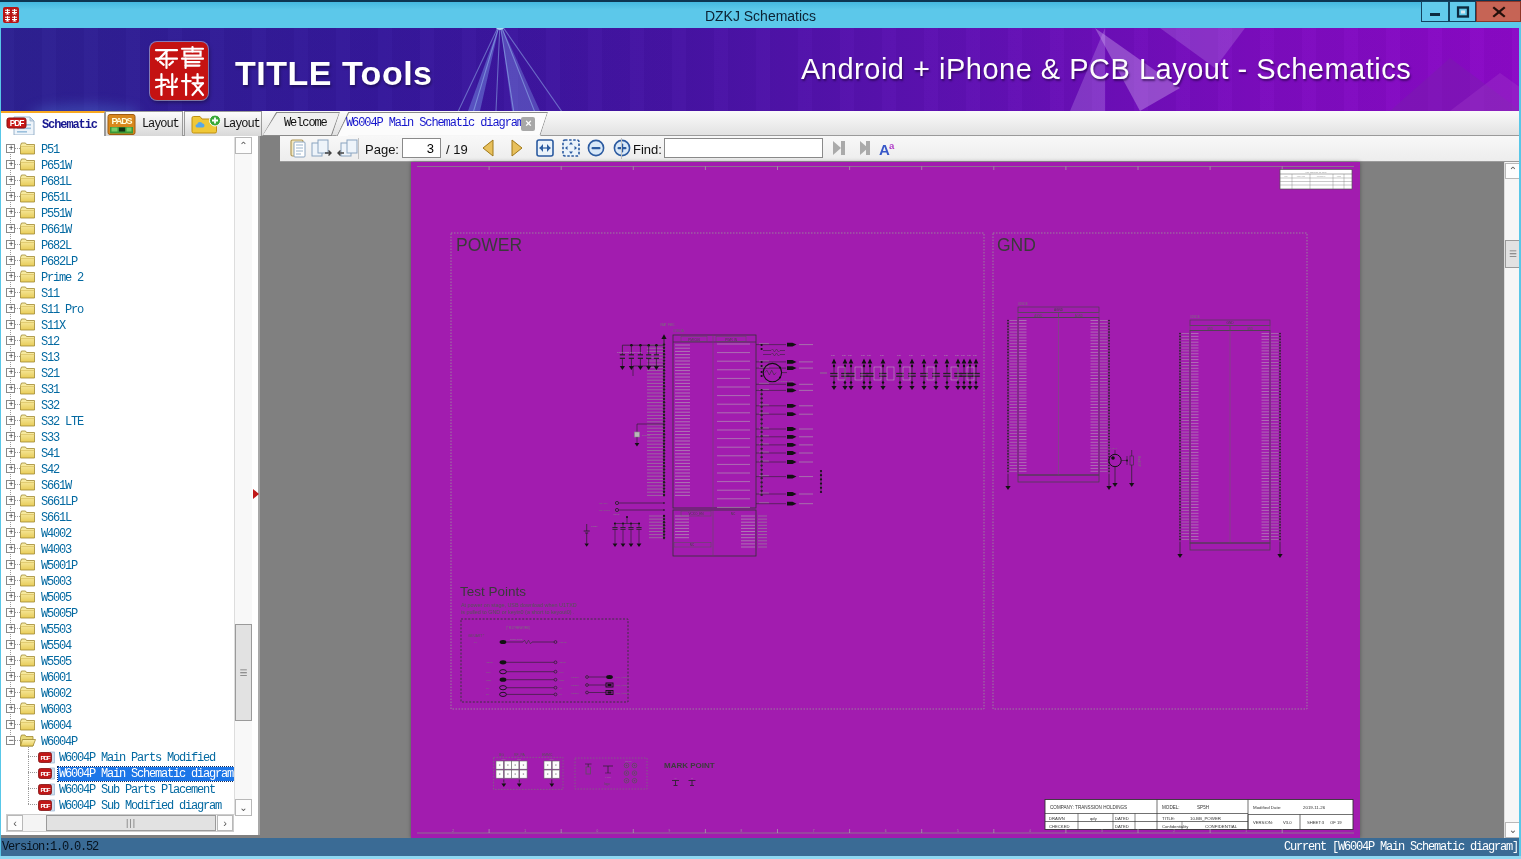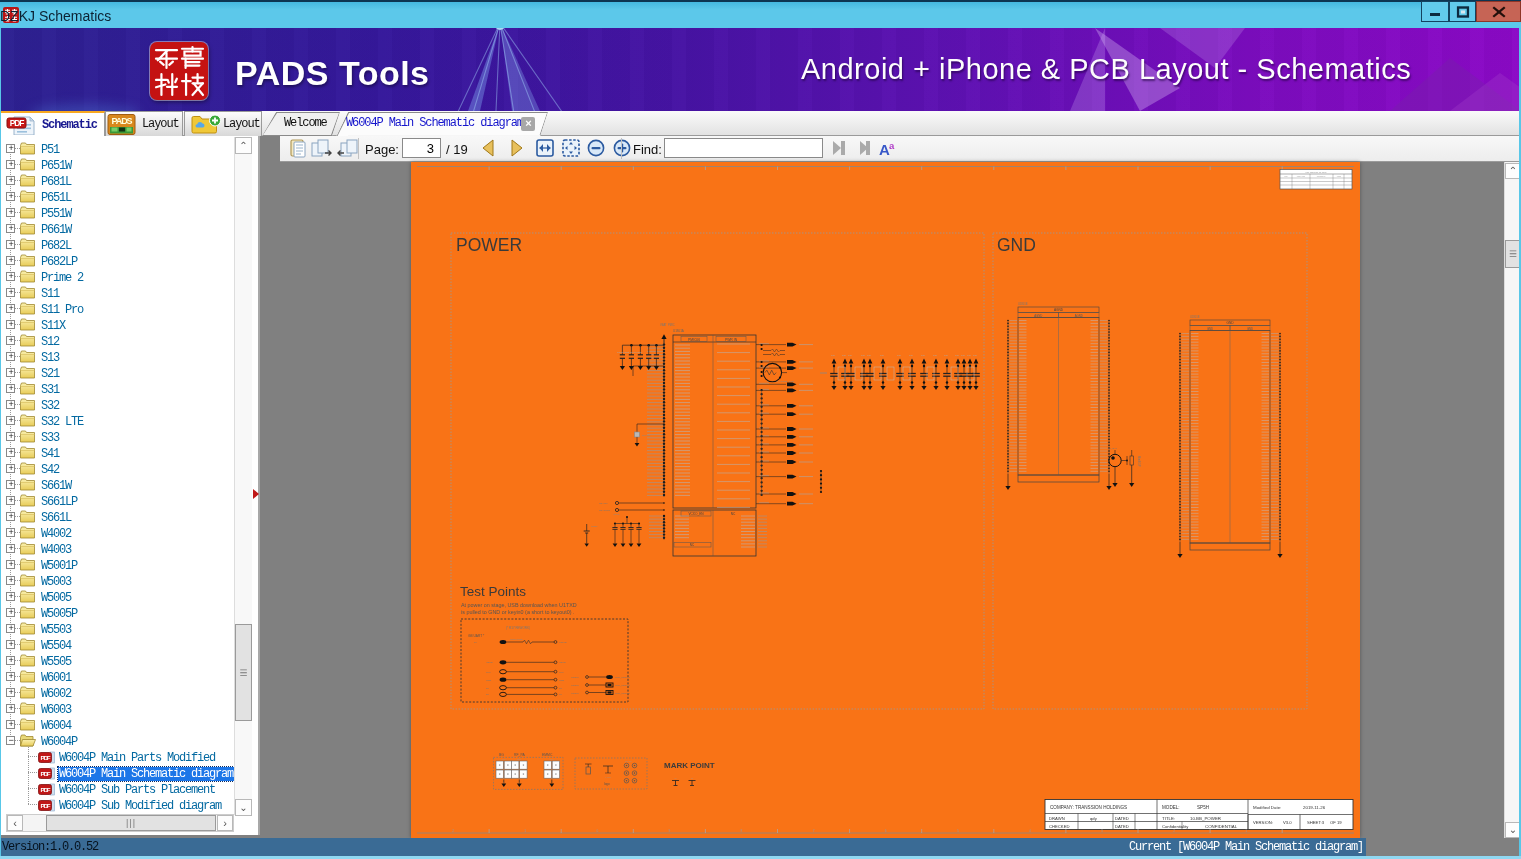--- a/index.html
+++ b/index.html
@@ -1,21 +1,21 @@
 <!DOCTYPE html>
 <html><head><meta charset="utf-8"><title>DZKJ Schematics</title>
 <style>
 * { margin:0; padding:0; box-sizing:border-box; }
 html,body { width:1521px; height:859px; overflow:hidden; background:#808080;
   font-family:"Liberation Sans", sans-serif; }
 #titlebar { position:absolute; left:0; top:0; width:1521px; height:28px;
   background:linear-gradient(180deg,#45b8e0 0%,#5cc8ea 30%,#5cc8ea 100%);
   border-top:2px solid #0d3552; }
 #titlebar .ticon { position:absolute; left:3px; top:5px; }
-#titlebar .ttext { position:absolute; left:0; right:0; top:6px; 
+#titlebar .ttext { position:absolute; left:0; right:0; top:6px; text-align:center;
   font-size:14px; color:#0c2233; }
 .wbtn { position:absolute; top:1px; height:21px; border:1px solid #14425f; }
 #btn-min { left:1421px; width:28px; background:#62cbec; }
 #btn-max { left:1449px; width:27px; background:#62cbec; }
 #btn-close { left:1476px; width:45px; background:#c66455; border-color:#8f3527; }
 .wbtn svg { position:absolute; left:50%; top:50%; transform:translate(-50%,-50%); }
 #banner { position:absolute; left:0; top:28px; width:1521px; height:83px;
   background:linear-gradient(90deg,#2d2191 0%,#35189b 25%,#4713a4 45%,#6110b4 65%,#7b0cbe 82%,#8c09c6 100%);
   overflow:hidden; }
 #banner .bands { position:absolute; inset:0;
@@ -81,28 +81,28 @@
 .tlabel { position:absolute; left:41px; top:2px; white-space:pre; color:#0369a1; }
 .tlabel.sel { background:#1c76e8; color:#fff; outline:1px dotted #0a2a60; padding:0 1px; margin-left:-1px; }
 #vline { position:absolute; left:10px; top:10px; width:1px; height:595px;
   background-image:linear-gradient(180deg,#999 1px,transparent 1px); background-size:1px 2px; }
 .sbar { position:absolute; background:#f4f4f4; }
 .sbtn { position:absolute; background:#fdfdfd; border:1px solid #b8b8b8; color:#555;
   text-align:center; font-family:"Liberation Sans"; }
 .sthumb { position:absolute; background:#e2e2e2; border:1px solid #9a9a9a; }
 .grip { position:absolute; left:50%; top:50%; transform:translate(-50%,-50%); color:#777;
   font-size:9px; line-height:4px; letter-spacing:0; }
-#statusbar { position:absolute; left:0; top:838px; width:1366px; height:18px; background:#3a6b95; }
+#statusbar { position:absolute; left:0; top:838px; width:1521px; height:18px; background:#3a6b95; }
 #statusbar .lv { position:absolute; left:2px; top:2px; font-family:"Liberation Mono",monospace;
   font-size:12px; letter-spacing:-1.2px; color:#06121d; }
 #statusbar .rv { position:absolute; right:3px; top:2px; font-family:"Liberation Mono",monospace;
   font-size:12px; letter-spacing:-1.2px; color:#fff; }
 #bottomstrip { position:absolute; left:0; top:856px; width:1521px; height:3px; background:#8fd8f2; }
 #docarea { position:absolute; left:262px; top:162px; width:1242px; height:676px; background:#808080; }
-#page { position:absolute; left:149px; top:0px; width:949px; height:676px; background:#f97316;
+#page { position:absolute; left:149px; top:0px; width:949px; height:676px; background:#a21caf;
   box-shadow:0 0 4px rgba(0,0,0,.35); }
 #docvsb { position:absolute; left:1504px; top:162px; width:17px; height:676px; background:#f6f6f6;
   border-left:1px solid #dcdcdc; }
 .edgeL { position:absolute; left:0; top:28px; width:1px; height:828px; background:#58c7e8; }
 .edgeR { position:absolute; left:1519px; top:28px; width:2px; height:828px; background:#58c7e8; }
 </style></head>
 <body>
 <div id="banner">
   <div class="bands"></div>
   <svg class="streak1" width="150" height="110" viewBox="0 0 150 110">
@@ -143,21 +143,21 @@
         <path d="M 26.849999999999998 36.75 L 25.24 40.2" stroke="#fff" stroke-width="2.2" fill="none" stroke-linecap="round"></path>
         <path d="M 16.96 44.8 H 27" stroke="#fff" stroke-width="2.2" fill="none" stroke-linecap="round"></path>
         <path d="M 36.06 32 V 53" stroke="#fff" stroke-width="2.2" fill="none" stroke-linecap="round"></path>
         <path d="M 32 39.05 H 40.66" stroke="#fff" stroke-width="2.2" fill="none" stroke-linecap="round"></path>
         <path d="M 47.56 32 V 40.2" stroke="#fff" stroke-width="2.2" fill="none" stroke-linecap="round"></path>
         <path d="M 42.5 35.6 H 53" stroke="#fff" stroke-width="2.2" fill="none" stroke-linecap="round"></path>
         <path d="M 42.5 41.35 H 53" stroke="#fff" stroke-width="2.2" fill="none" stroke-linecap="round"></path>
         <path d="M 43.65 41.35 L 53 53" stroke="#fff" stroke-width="2.2" fill="none" stroke-linecap="round"></path>
         <path d="M 52.849999999999994 41.35 L 42.5 53" stroke="#fff" stroke-width="2.2" fill="none" stroke-linecap="round"></path>
       </svg></div>
-  <div class="brand">PADS Tools</div>
+  <div class="brand">TITLE Tools</div>
   <div class="tagline">Android + iPhone &amp; PCB Layout - Schematics</div>
 </div>
 <div id="titlebar">
   <span class="ticon"><svg width="16" height="16" viewBox="0 0 16 16">
         <rect width="16" height="16" rx="2" fill="#b81414"></rect>
         <path d="M 2 3.25 H 7 M 4.5 2 V 7 M 2 5.5 H 7 M 2.75 7 H 6.25" stroke="#fff" stroke-width="1.1" fill="none"></path>
         <path d="M 9 3.25 H 14 M 11.5 2 V 7 M 9 5.5 H 14 M 9.75 7 H 13.25" stroke="#fff" stroke-width="1.1" fill="none"></path>
         <path d="M 2 10.25 H 7 M 4.5 9 V 14 M 2 12.5 H 7 M 2.75 14 H 6.25" stroke="#fff" stroke-width="1.1" fill="none"></path>
         <path d="M 9 10.25 H 14 M 11.5 9 V 14 M 9 12.5 H 14 M 9.75 14 H 13.25" stroke="#fff" stroke-width="1.1" fill="none"></path>
       </svg></span>

